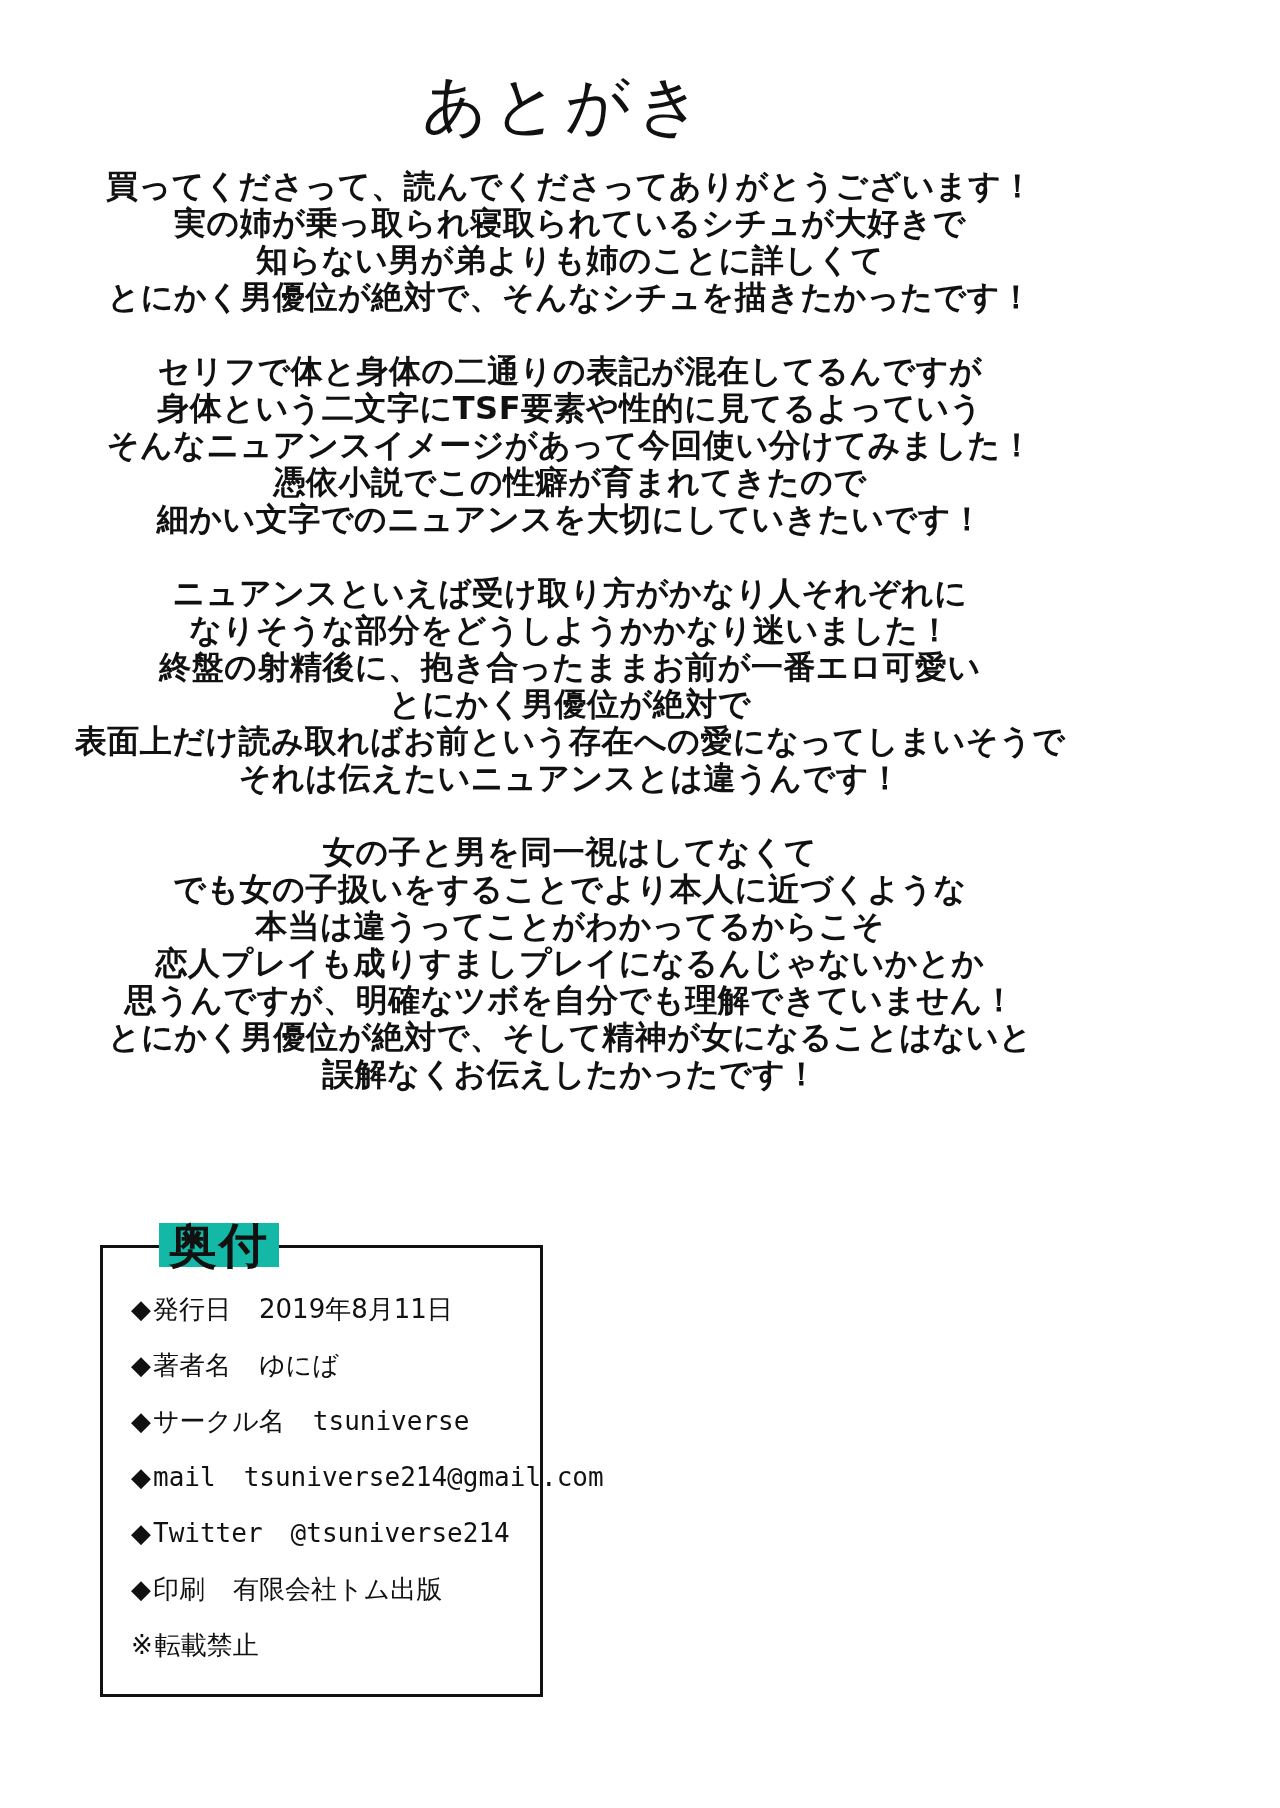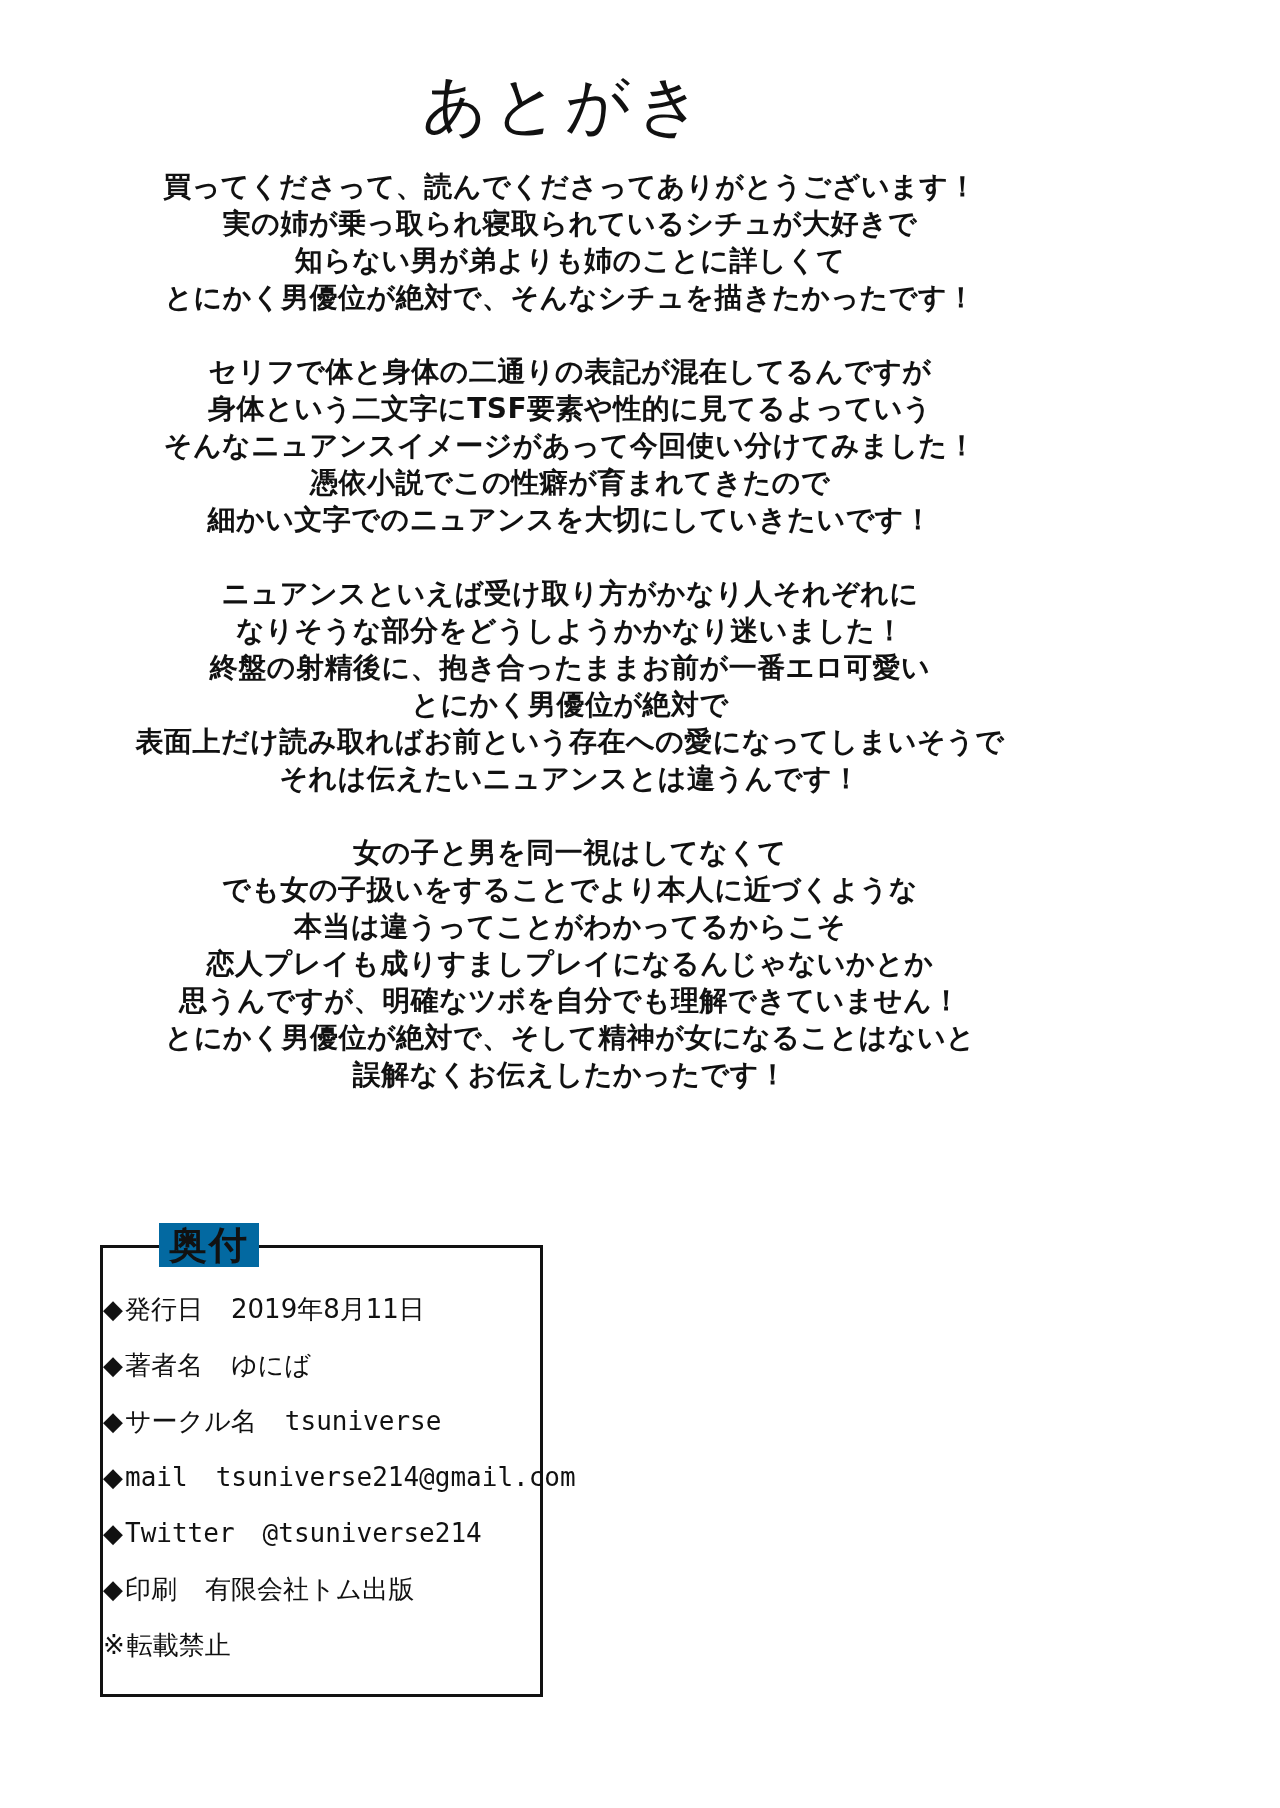--- a/index.html
+++ b/index.html
@@ -21,21 +21,21 @@
     font-size: 64px;
     font-weight: 400;
     letter-spacing: 6px;
   }
   .afterword {
     position: absolute;
     top: 168px;
     left: 0;
     width: 1140px;
     text-align: center;
-    font-size: 28px;
+    font-size: 32px;
     line-height: 37px;
     font-weight: 600;
     letter-spacing: 0.5px;
   }
   .para { margin: 0; }
   .para + .para { margin-top: 37px; }
   .line { white-space: nowrap; }
   .colophon {
     position: absolute;
     left: 100px;
@@ -43,29 +43,30 @@
     width: 443px;
     height: 452px;
     border: 3px solid #111111;
     box-sizing: border-box;
     background: #ffffff;
   }
   .colophon-header {
     position: absolute;
     top: -25px;
     left: 56px;
-    background: #0369a1;
+    background: #14b8a6;
     padding: 0 10px;
-    font-size: 38px;
+    font-size: 48px;
     font-weight: 600;
     letter-spacing: 2px;
     line-height: 44px;
   }
   .colophon-rows {
     margin-top: 48px;
+    padding-left: 28px;
   }
   .row {
     font-size: 26px;
     line-height: 26px;
     margin-bottom: 30px;
     font-weight: 500;
     white-space: nowrap;
   }
   .row .bullet { margin-right: 2px; }
   .row .value { margin-left: 28px; }

